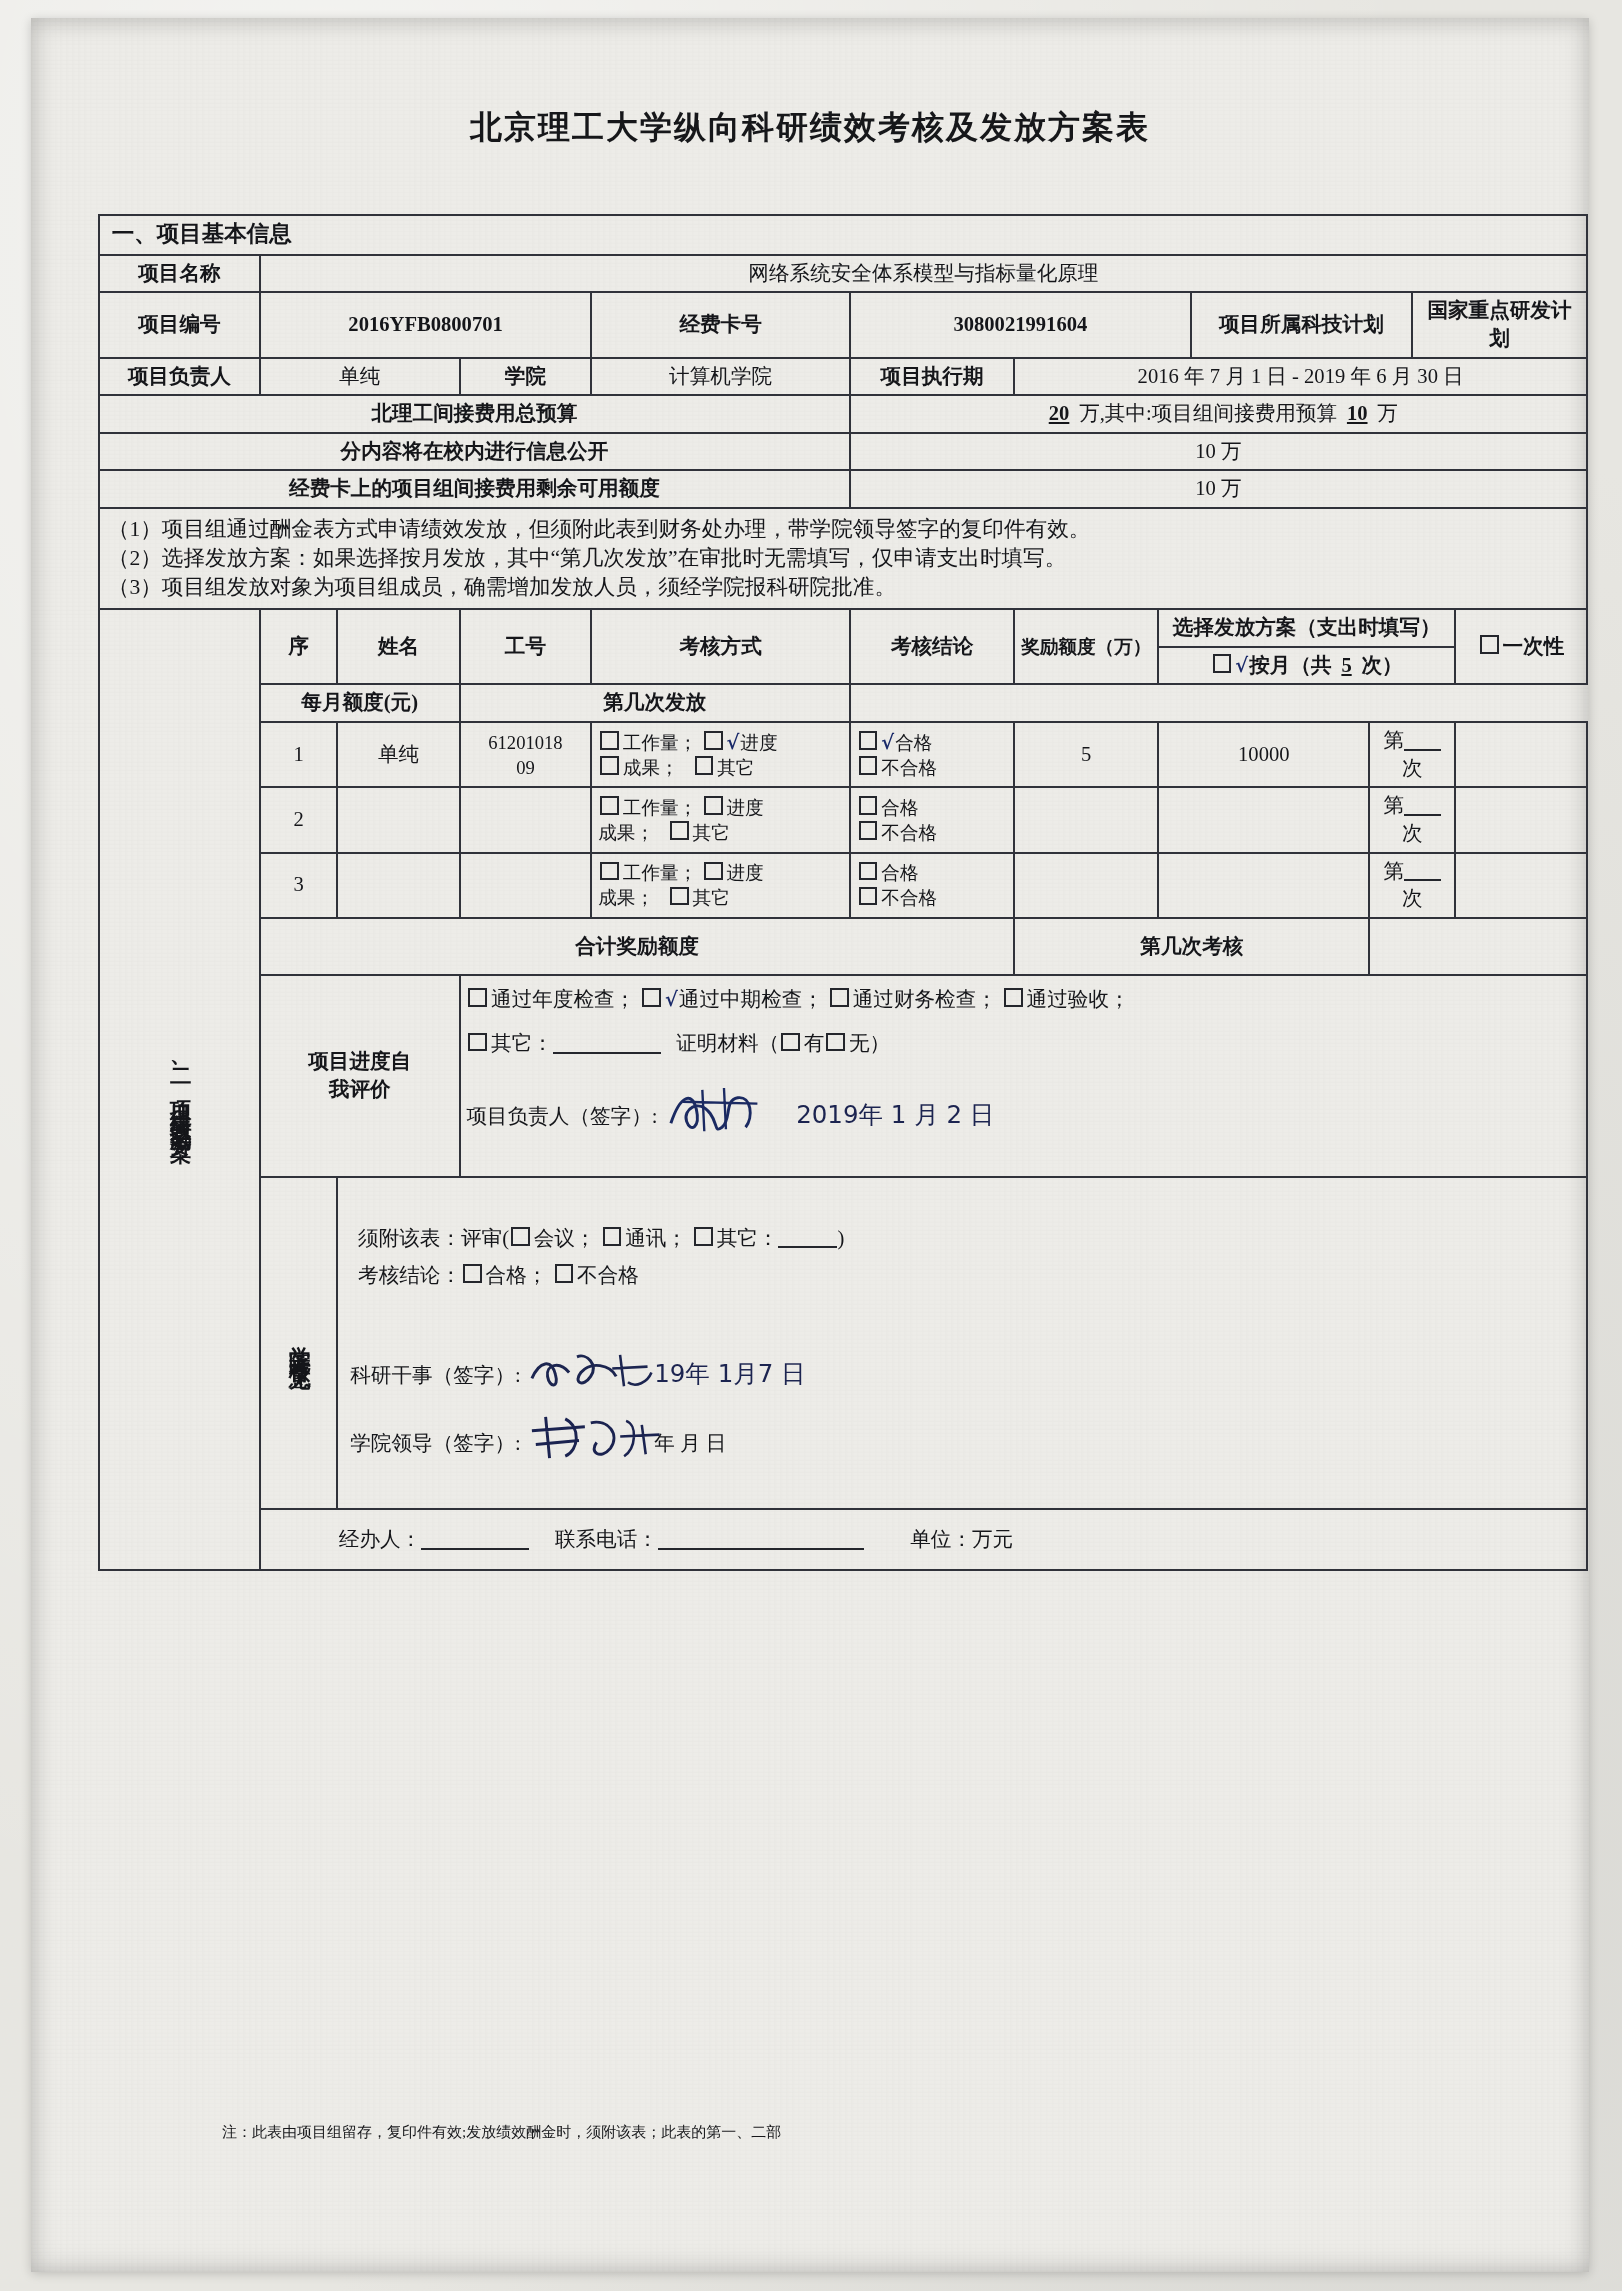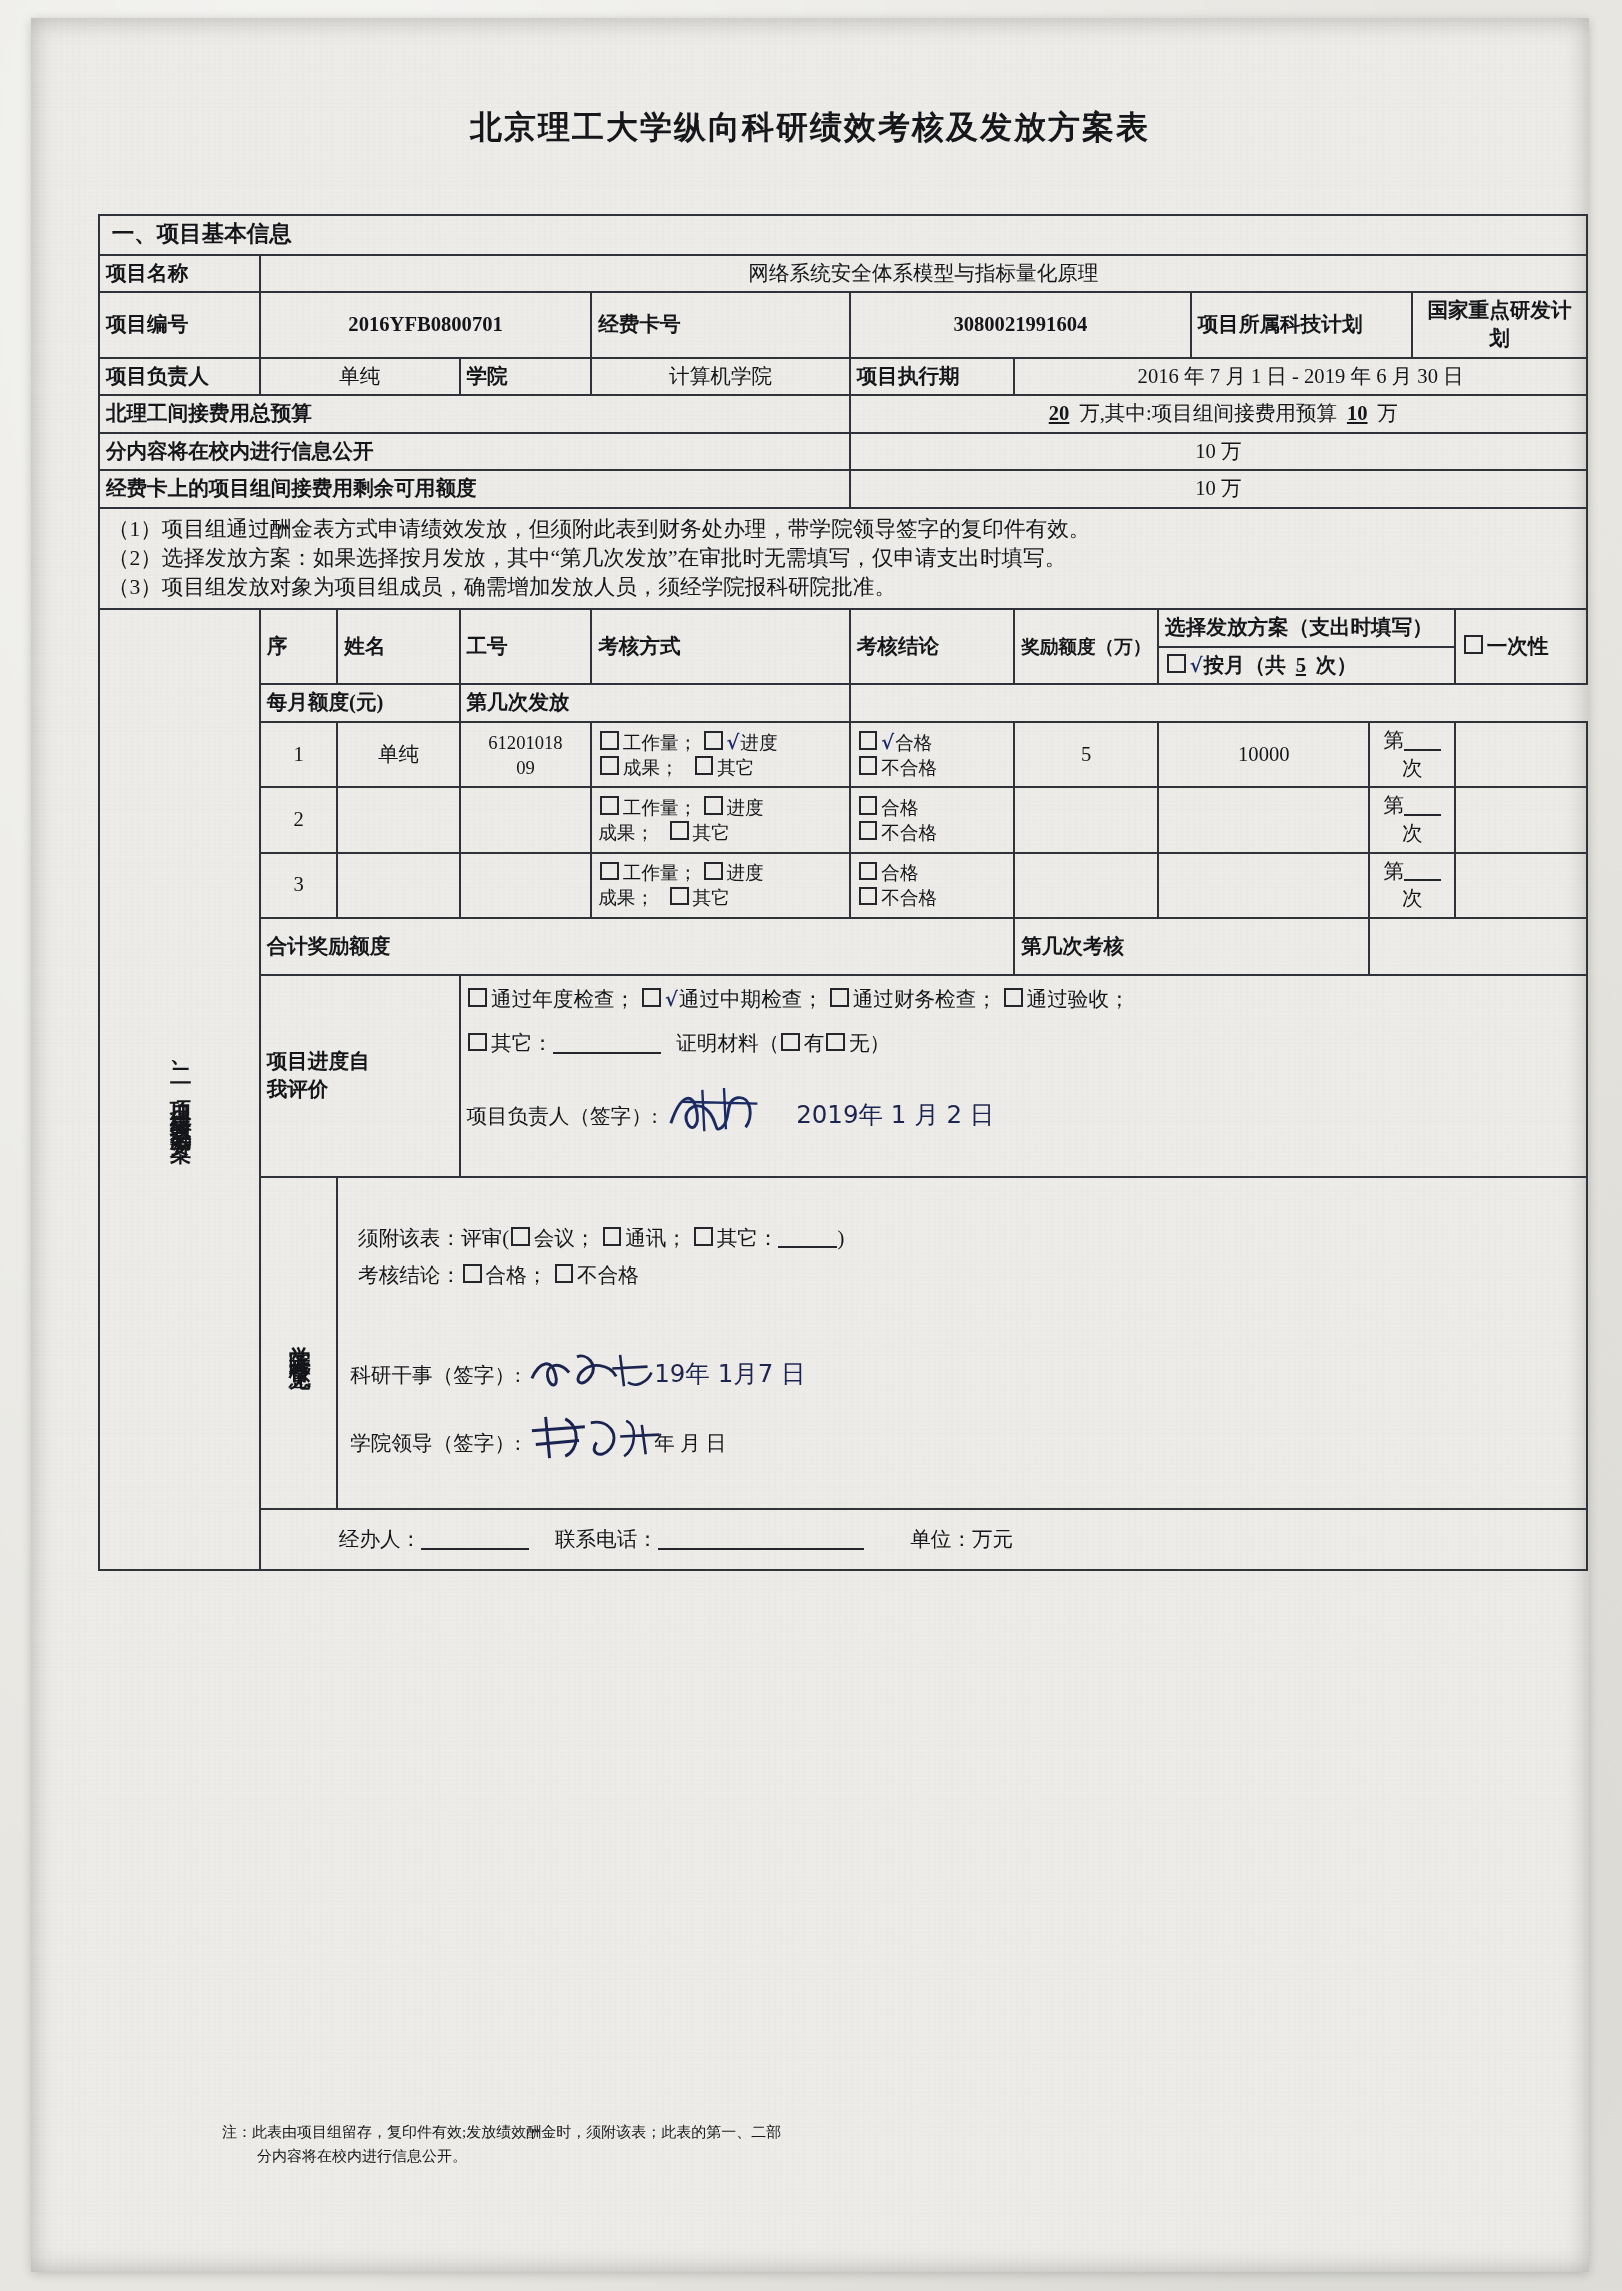--- a/index.html
+++ b/index.html
@@ -70,21 +70,21 @@
   }
 
   .c { text-align: center; }
   .l { text-align: left; }
   .b { font-weight: bold; }
   .sect {
     font-size: 22.5px;
     font-weight: bold;
     padding-left: 11.8px !important;
   }
-  .label { text-align: left; font-weight: bold; white-space: nowrap; margin-top: 22px; }
+  .label { text-align: center; font-weight: bold; white-space: nowrap; margin-top: 22px; }
   .val { text-align: center; }
   .ul { text-decoration: underline; padding: 0 9.8px; }
 
   .notes {
     font-size: 21.6px;
     line-height: 1.55;
     padding: 5.9px 7.8px !important;
   }
   .notes div { white-space: nowrap; }
 
@@ -412,17 +412,16 @@
           <span>经办人：</span><span class="blank-u"></span>
           &nbsp;&nbsp;&nbsp;&nbsp;<span>联系电话：</span><span class="blank-u" style="min-width:206px"></span>
           &nbsp;&nbsp;&nbsp;&nbsp;&nbsp;&nbsp;&nbsp;&nbsp;<span>单位：万元</span>
         </td>
       </tr>
     </tbody>
       </table>
 
     <div class="footer-note">
       <div>注：此表由项目组留存，复印件有效;发放绩效酬金时，须附该表；此表的第一、二部</div>
-      <div style="padding-left:35px">分内容将在校内进行信息公开。</div>
     </div>
   </div>
 </div>
 
 
 </body></html>

